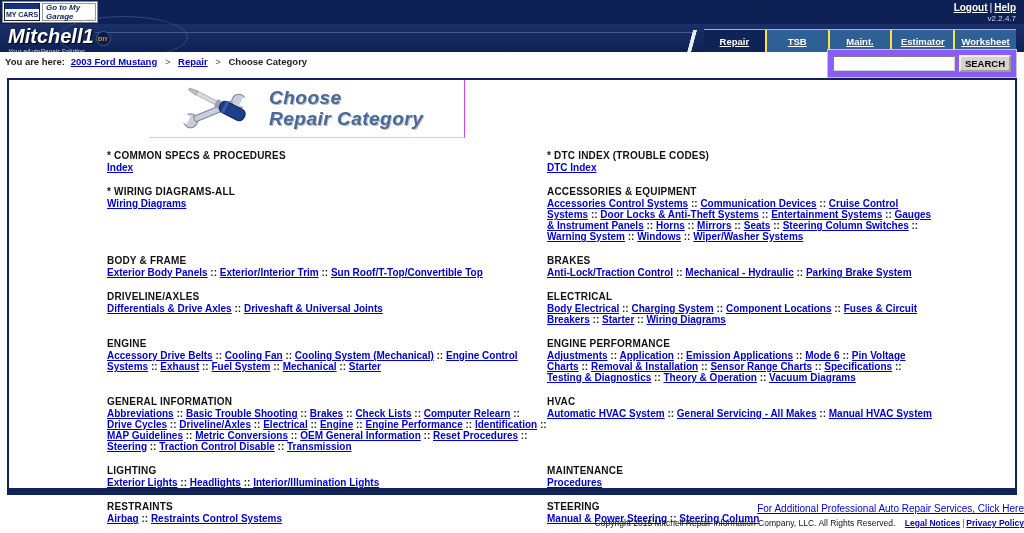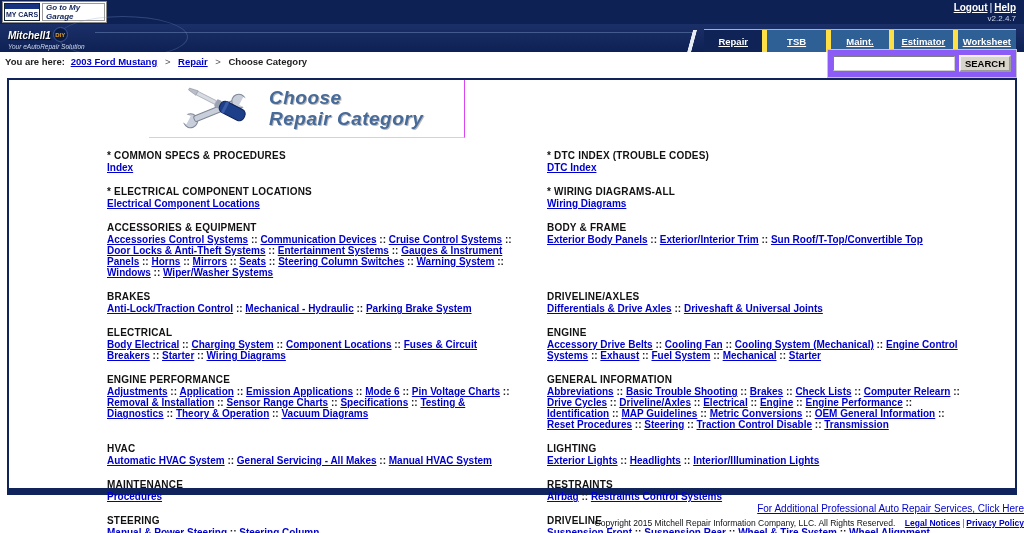--- a/index.html
+++ b/index.html
@@ -7,50 +7,50 @@
     font-family:"Liberation Sans","DejaVu Sans",sans-serif; }
 
   
   .topbar { height:24px; background:#0e2155; position:relative; }
   .garage-group { position:absolute; left:2px; top:1px; background:#fff;
     border:1px solid #8a8a8a; display:flex; align-items:stretch; padding:1px; gap:2px; height:22px; }
   .plate { width:36px; border:1px solid #123; background:#fff; display:flex; flex-direction:column; cursor:pointer; }
   .plate-strip { height:5px; background:#16337f; }
   .plate-label { flex:1; display:flex; align-items:center; justify-content:center;
     font-size:7px; font-weight:bold; color:#10235a; letter-spacing:0; }
-  .garage-btn { width:63px; border:1px solid #9a9a9a; background:#fff; color:#10235a;
+  .garage-btn { width:54px; border:1px solid #9a9a9a; background:#fff; color:#10235a;
     font-size:8px; font-weight:bold; font-style:italic; line-height:9px;
     display:flex; align-items:center; padding-left:3px; cursor:pointer; }
   .session-links { position:absolute; right:8px; top:2px; text-align:right;
     font-size:10px; font-weight:bold; color:#fff; }
   .session-links a { color:#fff; text-decoration:underline; cursor:pointer; }
   .session-sep { color:#aebadb; margin:0 2px; }
   .version { font-size:8px; font-weight:normal; color:#cdd6ea; margin-top:1px; }
 
   
   .logobar { height:28px; background:linear-gradient(#1b3068,#0e2155); position:relative; }
   .logo-swoosh { position:absolute; left:58px; top:-8px; width:130px; height:42px;
     border:1px solid rgba(130,160,210,.30); border-radius:50%; pointer-events:none; }
   .navbar-line { position:absolute; top:8px; left:95px; width:600px; height:1px;
     background:rgba(150,180,220,.35); pointer-events:none; }
   .logo { position:absolute; left:8px; top:1px; cursor:pointer; }
-  .logo-text { font-size:10px; font-weight:bold; font-style:italic; color:#fff;
+  .logo-text { font-size:20px; font-weight:bold; font-style:italic; color:#fff;
     text-shadow:1px 1px 1px #000; letter-spacing:0; }
   .logo-tagline { font-size:6.5px; color:#cdd6ea; font-style:italic; margin-top:0px; }
   .diy-badge { display:inline-block; width:15px; height:15px; border-radius:50%;
     background:#0a1a40; border:1px solid #3a58a0; color:#e8a020; font-size:6px; font-weight:bold;
     text-align:center; line-height:14px; vertical-align:2px; margin-left:2px; font-style:normal; }
   .tabstrip { position:absolute; right:8px; top:5px; width:312px; height:23px;
     background:#2e5f95; border-top:1px solid #9db4d6; }
   .tab-wedge { position:absolute; left:-26px; top:0; width:26px; height:23px;
     background:linear-gradient(105deg, transparent 46%, #e8edf5 48%, #e8edf5 58%, transparent 60%); }
   .tabs { display:flex; height:100%; }
   .tab { flex:1; display:flex; align-items:center; justify-content:center;
     font-size:9.5px; font-weight:bold; color:#fff; text-decoration:underline;
-    border-left:5px solid #fde047; cursor:pointer; }
+    border-left:2px solid #fde047; cursor:pointer; }
   .tab:first-child { border-left:none; }
   .tab.active { background:#0f2357; }
 
   
   .subheader { height:24px; background:#fff; position:relative; }
   .breadcrumb { position:absolute; left:5px; top:4px; font-size:9.5px; color:#222; font-weight:bold; }
   .breadcrumb a { color:#0000cc; text-decoration:underline; cursor:pointer; margin:0 3px; }
   .crumb-gt { color:#555; font-weight:normal; margin:0 2px; }
   .crumb-current { color:#222; margin-left:3px;text-align:right; }
   .searchbox { position:absolute; right:7px; top:-3px; background:#8b5cf6; border:1px solid #c6c6c6;
@@ -164,24 +164,20 @@
 
   <div class="cat-grid">
       <div class="cat-cell left">
         <div class="cat-title">* COMMON SPECS &amp; PROCEDURES</div>
         <div class="cat-links"><a>Index</a></div>
       </div>
       <div class="cat-cell right">
         <div class="cat-title">* DTC INDEX (TROUBLE CODES)</div>
         <div class="cat-links"><a>DTC Index</a></div>
       </div>
-      <div class="cat-cell left">
-        <div class="cat-title">* ELECTRICAL COMPONENT LOCATIONS</div>
-        <div class="cat-links"><a>Electrical Component Locations</a></div>
-      </div>
       <div class="cat-cell right">
         <div class="cat-title">* WIRING DIAGRAMS-ALL</div>
         <div class="cat-links"><a>Wiring Diagrams</a></div>
       </div>
       <div class="cat-cell left">
         <div class="cat-title">ACCESSORIES &amp; EQUIPMENT</div>
         <div class="cat-links"><a>Accessories Control Systems</a><span class="sep"> :: </span><a>Communication Devices</a><span class="sep"> :: </span><a>Cruise Control Systems</a><span class="sep"> :: </span><a>Door Locks &amp; Anti-Theft Systems</a><span class="sep"> :: </span><a>Entertainment Systems</a><span class="sep"> :: </span><a>Gauges &amp; Instrument Panels</a><span class="sep"> :: </span><a>Horns</a><span class="sep"> :: </span><a>Mirrors</a><span class="sep"> :: </span><a>Seats</a><span class="sep"> :: </span><a>Steering Column Switches</a><span class="sep"> :: </span><a>Warning System</a><span class="sep"> :: </span><a>Windows</a><span class="sep"> :: </span><a>Wiper/Washer Systems</a></div>
       </div>
       <div class="cat-cell right">
         <div class="cat-title">BODY &amp; FRAME</div>

